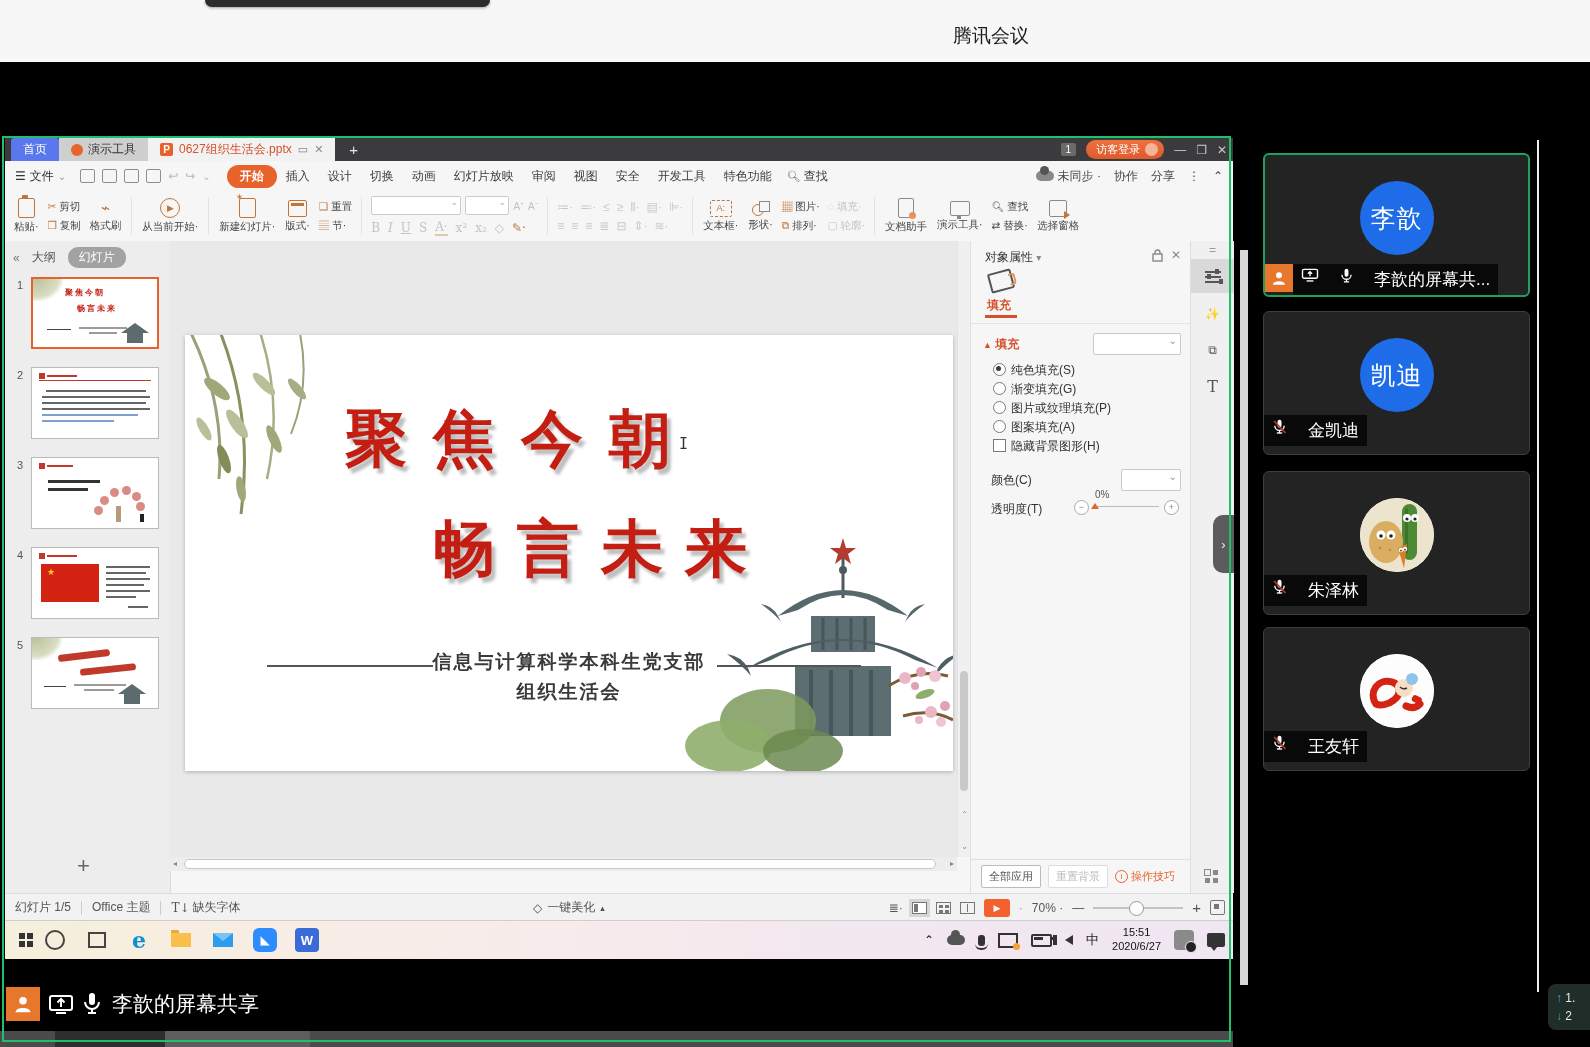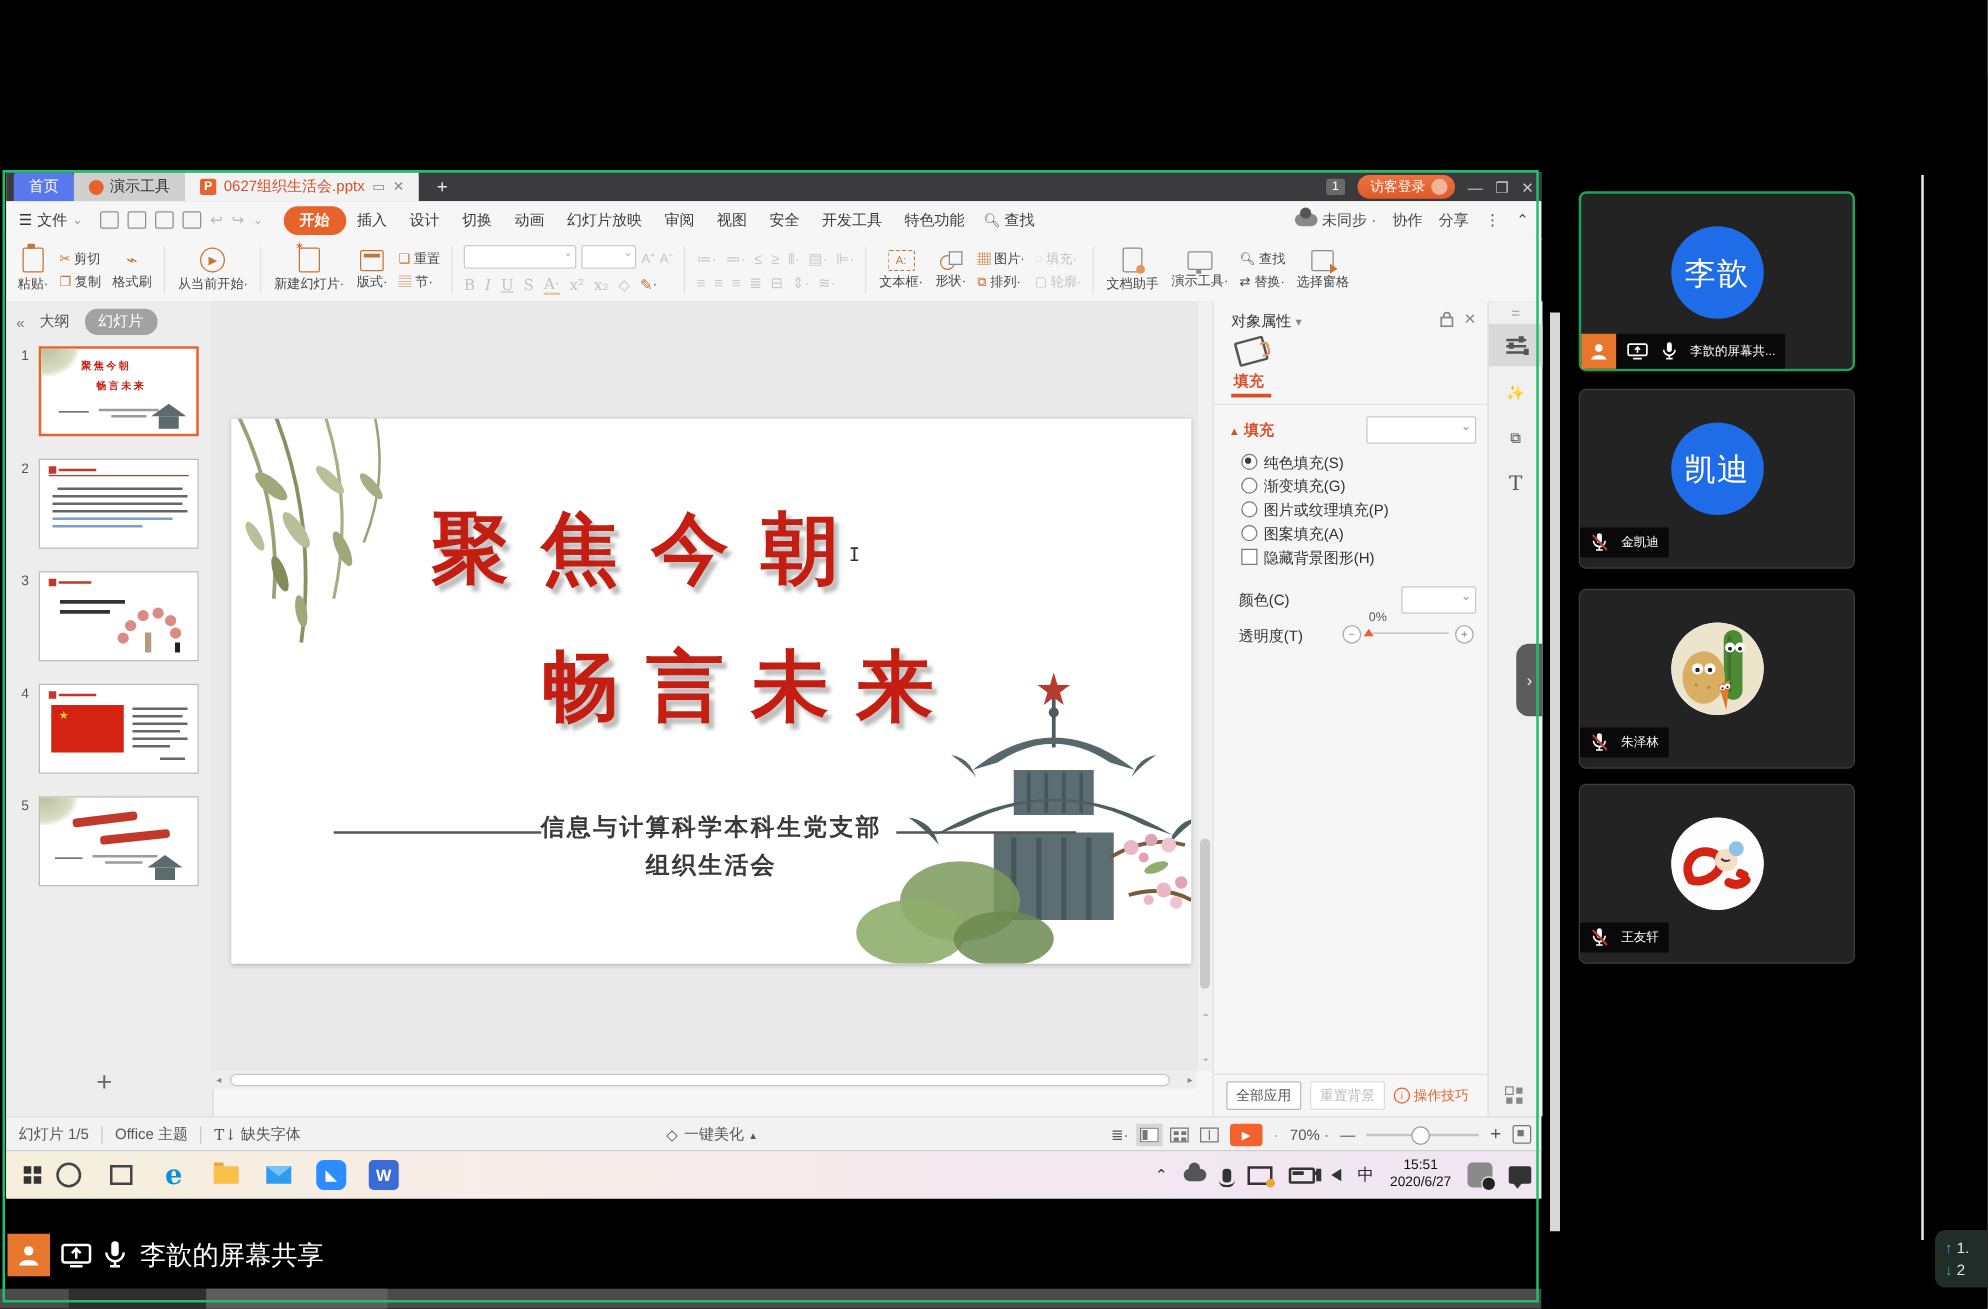--- a/index.html
+++ b/index.html
@@ -211,38 +211,42 @@
   .orangetile{width:34px;height:34px;background:#e8772e;display:flex;align-items:center;justify-content:center;flex:none;}
   .bannericon{margin-left:8px;flex:none;display:flex;}
   .bannertext{color:#fff;font-size:21px;margin-left:10px;white-space:nowrap;}
   .bottomstrip{left:0;top:969px;width:1233px;height:16px;background:#4b4b4b;z-index:4;}
   .bseg1{position:absolute;left:55px;top:0;width:110px;height:16px;background:#2e2e2e;}
   .bseg2{position:absolute;left:165px;top:0;width:145px;height:16px;background:#5d5d5d;}
 
   
   .splitterbar{left:1240px;top:188px;width:8px;height:735px;background:#d8d8d8;z-index:3;}
   .panelline{left:1537px;top:78px;width:2px;height:852px;background:#ededed;z-index:3;}
-  .ptile{left:1263px;width:221px;height:144px;background:#232323;border:1px solid #3e3e3e;border-radius:6px;box-sizing:border-box;z-index:4;}
+  .ptile{left:1263px;width:267px;height:144px;background:#232323;border:1px solid #3e3e3e;border-radius:6px;box-sizing:border-box;z-index:4;}
   .ptilesel{border:2px solid #1ea15f;}
   .pav{position:absolute;left:50%;top:26px;transform:translateX(-50%);width:74px;height:74px;border-radius:50%;background:#1f6ce8;color:#fff;font-size:25px;display:flex;align-items:center;justify-content:center;letter-spacing:1px;}
   .pavimg{background:#fff;overflow:hidden;}
   .plabelbar{position:absolute;left:0;bottom:8px;display:flex;align-items:stretch;}
   .plabelbar.flush{bottom:0;left:0;}
-  .chip{background:rgba(0,0,0,.72);display:flex;align-items:center;gap:10px;padding:4px 8px;color:#fff;font-size:10px;white-space:nowrap;}
+  .chip{background:rgba(0,0,0,.72);display:flex;align-items:flex-start;gap:21px;padding:4px 8px;color:#fff;font-size:17px;white-space:nowrap;}
   .obadge{width:28px;height:28px;background:#e8772e;display:flex;align-items:center;justify-content:center;flex:none;}
 
   .netbox{left:1548px;top:922px;width:70px;height:46px;background:#202d29;border-radius:8px;z-index:6;color:#e8e8e8;font-size:12px;padding:5px 0 0 8px;box-sizing:border-box;line-height:1.5;}
   .upar{color:#2fa3d8;}
   .dnar{color:#2dbd4e;}
 </style>
 </head>
 <body>
 
 <div class="root">
 
+  <div class="a topbar">
+    <div class="a toppill"></div>
+    <div class="a apptitle">腾讯会议</div>
+  </div>
 
   <div class="a stage">
     <div class="a shareborder"></div>
 
     <div class="a wps">
 
       <div class="a tabbar">
         <div class="tab tab-home">
             <span>首页</span>
           </div>

